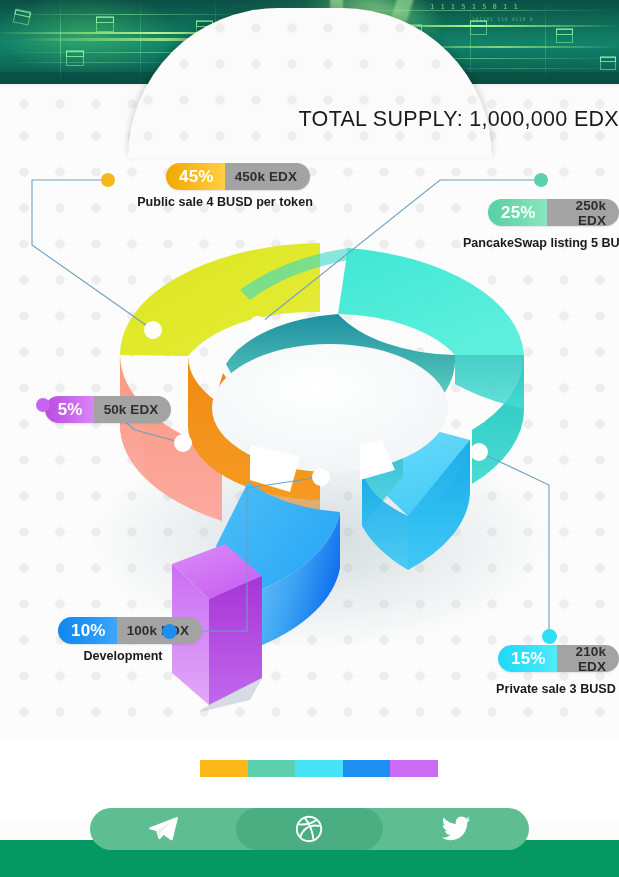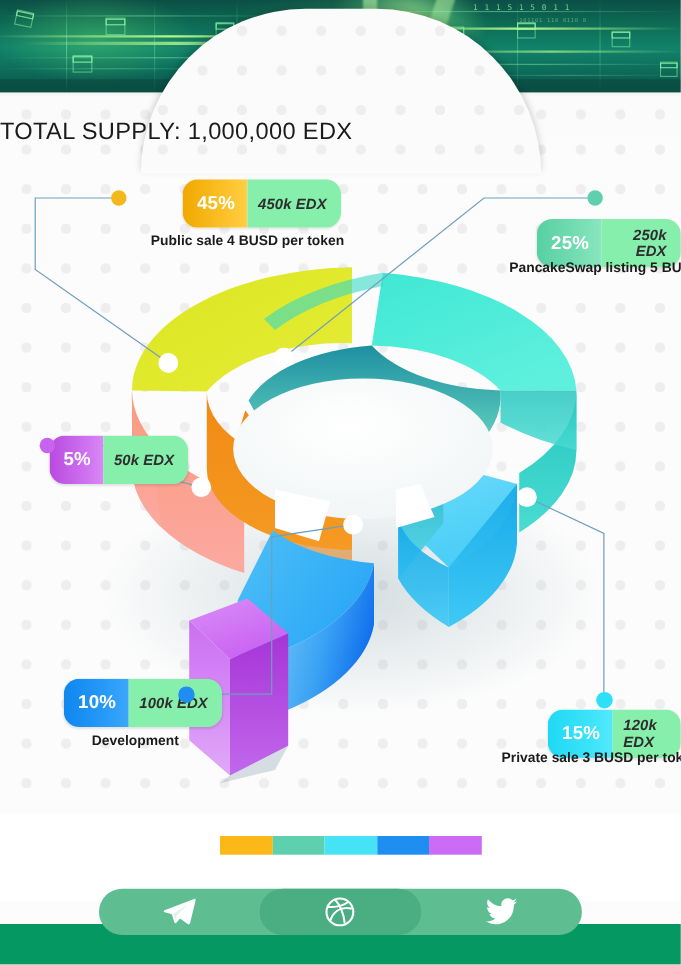--- a/index.html
+++ b/index.html
@@ -77,41 +77,41 @@
   .arch-title{
     position:absolute;left:0;right:0;top:44px;text-align:center;
     color:#119a57;font-size:20px;letter-spacing:2.2px;font-weight:400;z-index:8;
   }
   .white-below{position:absolute;left:0;top:84px;width:619px;height:40px;background:#fbfbfb;z-index:4;}
   .white-below-dots{position:absolute;inset:0;
     background-image:radial-gradient(circle,#eeeeee 4.4px, rgba(238,238,238,0) 5px);
     background-size:36px 36px;background-position:6px 2px;}
 
   .total-supply{
-    position:absolute;left:0;right:0;top:107px;text-align:left;z-index:10;
+    position:absolute;left:0;right:0;top:107px;text-align:right;z-index:10;
     font-size:21.5px;color:#1b1b1b;letter-spacing:.3px;font-weight:400;
   }
 
   
   .stage{position:absolute;left:0;top:140px;width:619px;height:620px;z-index:9;}
   .stage svg{position:absolute;left:0;top:0;}
 
   
   .callout{position:absolute;z-index:30;}
   .pill{
-    display:inline-flex;align-items:stretch;height:44px;border-radius:14px;overflow:hidden;
+    display:inline-flex;align-items:stretch;height:27px;border-radius:14px;overflow:hidden;
     box-shadow:0 1px 2px rgba(0,0,0,.10);
   }
   .pill .pct{
     display:flex;align-items:center;justify-content:center;
     color:#ffffff;font-size:17px;font-weight:700;padding:0 11px 0 13px;letter-spacing:.2px;
   }
   .pill .amt{
-    display:flex;align-items:center;justify-content:center;background:#86efac;
-    color:#2e2e2e;font-size:13.5px;font-weight:700;padding:0 13px 0 10px;letter-spacing:.1px;font-style:italic;
+    display:flex;align-items:center;justify-content:center;background:#a3a3a3;
+    color:#2e2e2e;font-size:13.5px;font-weight:700;padding:0 13px 0 10px;letter-spacing:.1px;
   }
   .cap{
     margin-top:5px;color:#1b1b1b;font-size:12.6px;font-weight:700;line-height:15.5px;
   }
 
   
   .fill-45{background:linear-gradient(90deg,#f0a800,#fdc32c 70%,#ffcf45);}
   .fill-25{background:linear-gradient(90deg,#57cfa4,#79dfb4 70%,#8ae6c0);}
   .fill-5 {background:linear-gradient(90deg,#b94ae0,#cf73f0 70%,#d989f5);}
   .fill-10{background:linear-gradient(90deg,#0f87ef,#2a9cf9 70%,#3ea7fb);}
@@ -119,21 +119,21 @@
 
   
   .c45{left:118px;top:163px;text-align:center;width:240px;}
   .c45 .cap{width:214px;}
   .c25{left:488px;top:199px;text-align:right;}
   .c25 .cap{position:absolute;left:-40px;width:220px;top:32px;}
   .c5 {left:18px;top:396px;text-align:center;width:180px;}
   .c5 .cap{width:136px;}
   .c10{left:40px;top:617px;text-align:center;width:180px;}
   .c10 .cap{width:166px;}
-  .c15{left:498px;top:645px;text-align:left;}
+  .c15{left:498px;top:645px;text-align:right;}
   .c15 .cap{position:absolute;left:-42px;width:220px;top:32px;}
 
   
   .legend{position:absolute;left:200px;top:760px;width:238px;height:17px;display:flex;z-index:20;}
   .legend span{flex:1;height:100%;}
 
   
   .footer-green{position:absolute;left:0;top:840px;width:619px;height:37px;background:#069862;z-index:15;}
   .social-bar{
     position:absolute;left:90px;top:808px;width:439px;height:42px;border-radius:21px;
@@ -409,21 +409,21 @@
     <div class="pill">
       <div class="pct fill-10">10%</div>
       <div class="amt">100k EDX</div>
     </div>
     <div class="cap">Development</div>
   </div>
 
   <div class="callout c15">
     <div class="pill">
       <div class="pct fill-15">15%</div>
-      <div class="amt">120k EDX</div>
+      <div class="amt">210k EDX</div>
     </div>
     <div class="cap">Private sale 3 BUSD per token</div>
   </div>
 
   <div class="legend">
     <span style="background:#fbb818;"></span>
     <span style="background:#5fd0ae;"></span>
     <span style="background:#46e2f5;"></span>
     <span style="background:#1e8ef0;"></span>
     <span style="background:#cc6cf5;"></span>

